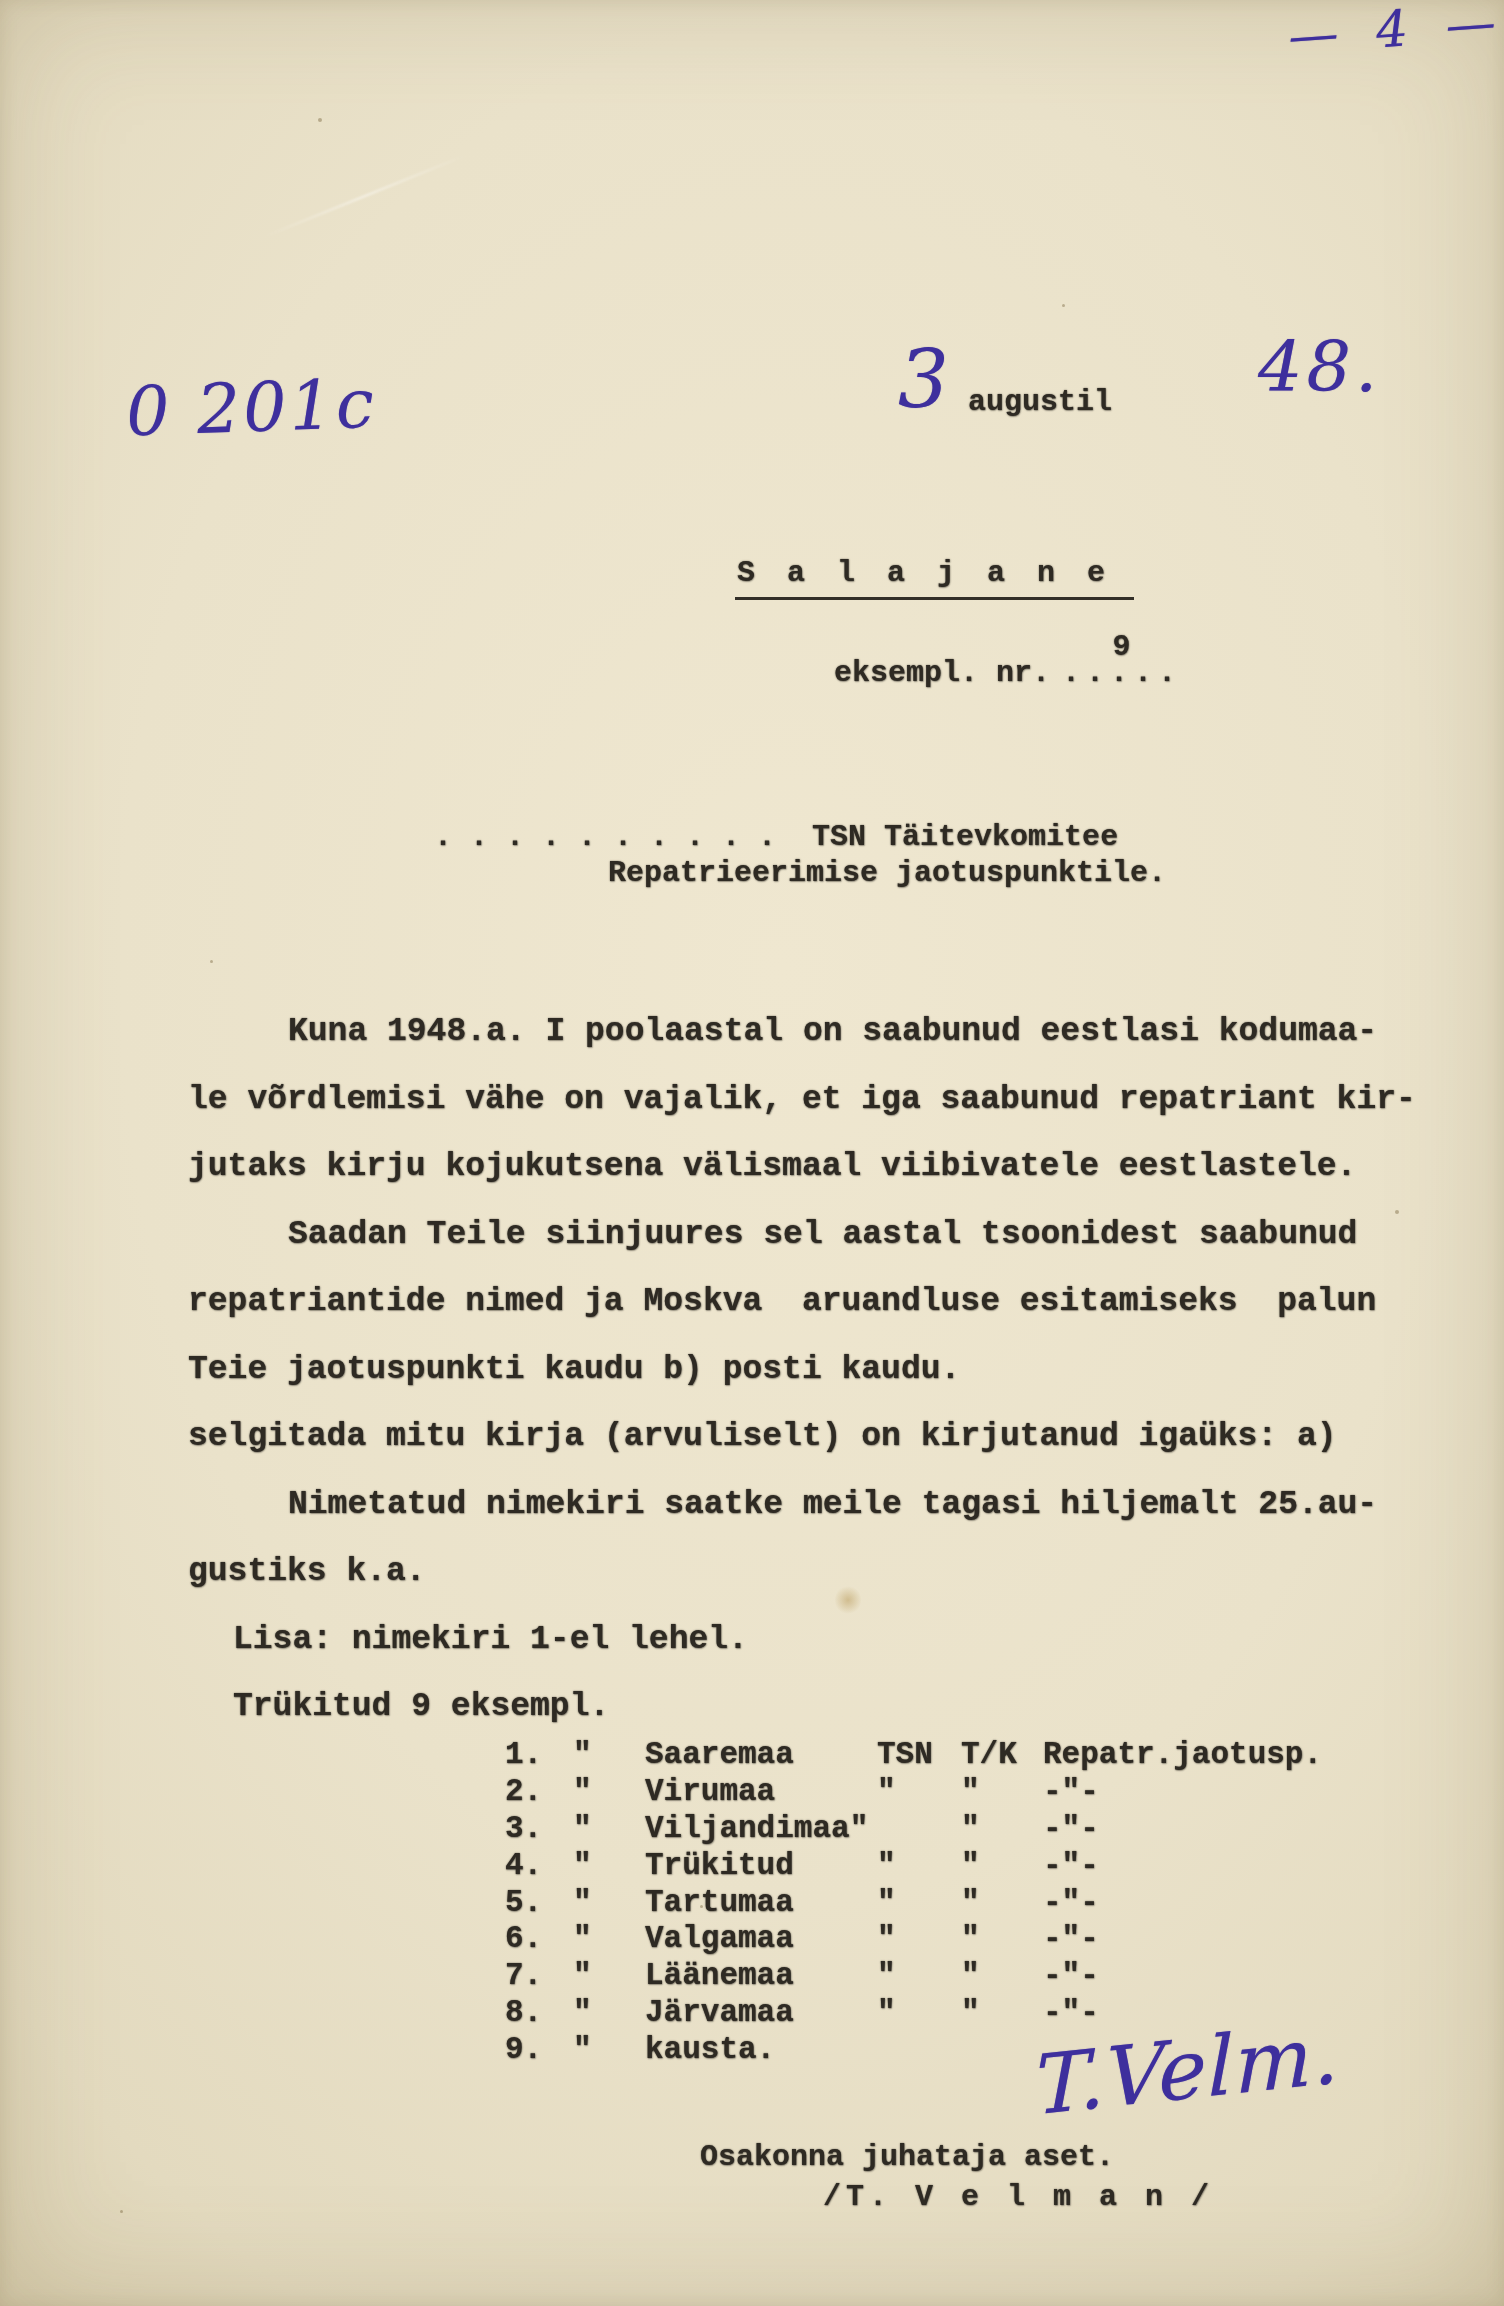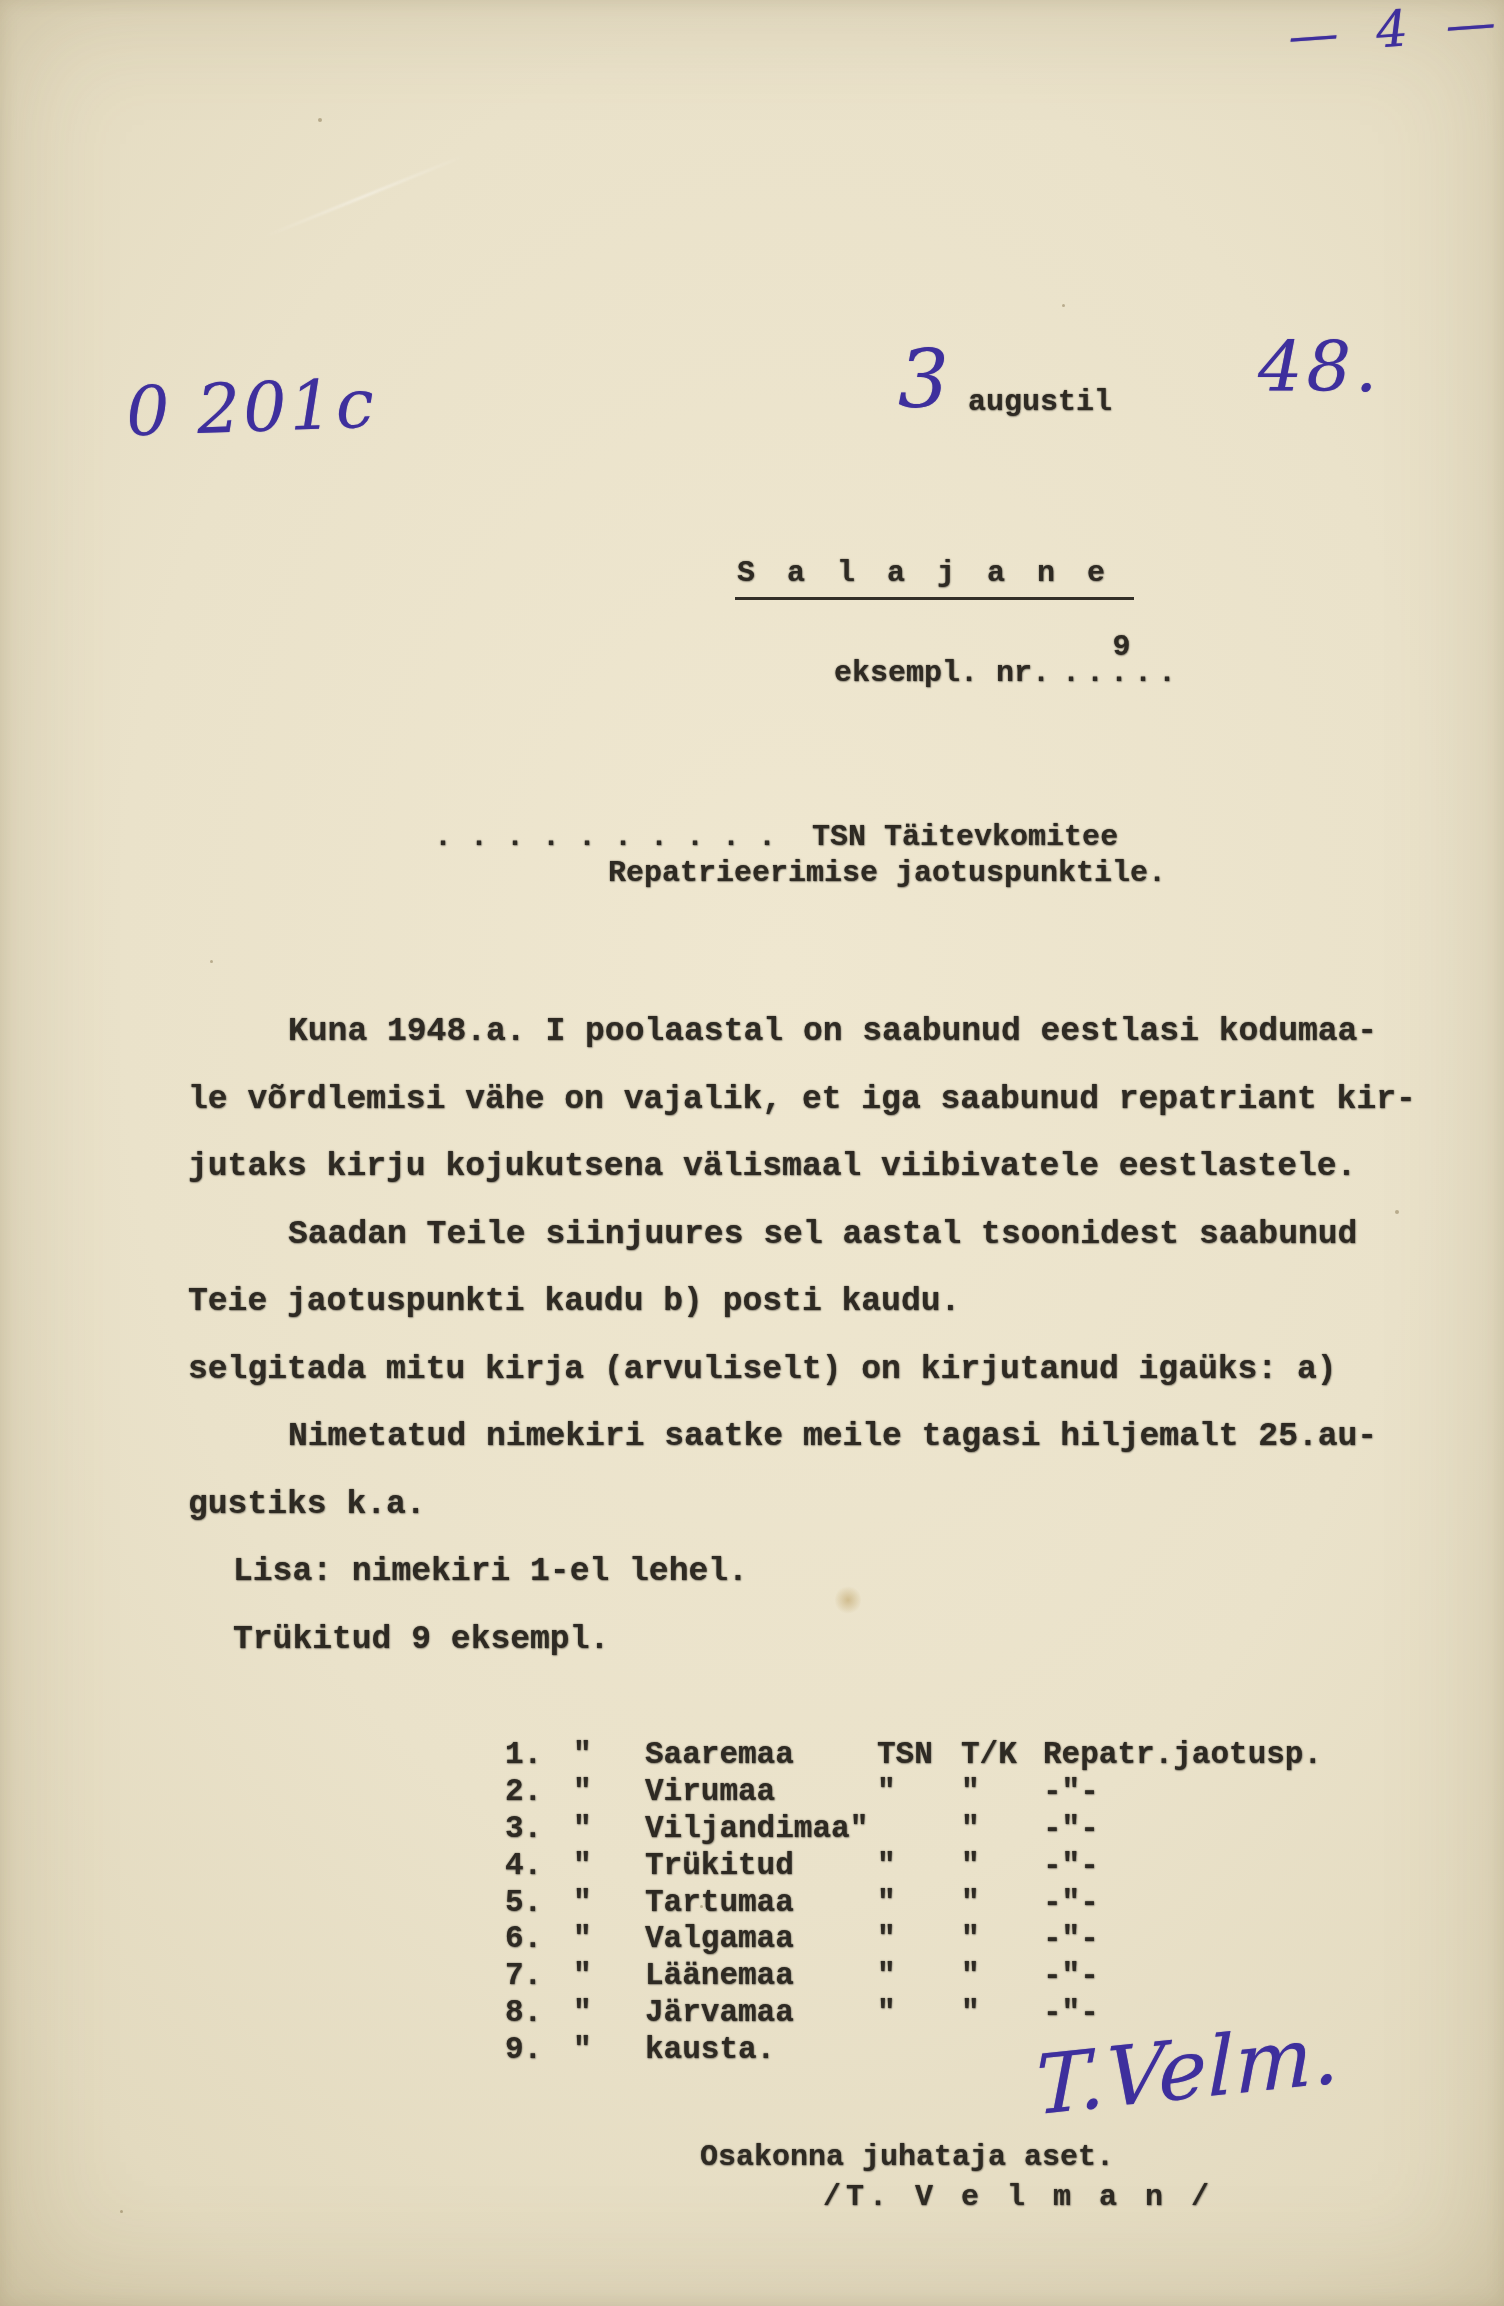--- a/index.html
+++ b/index.html
@@ -81,20 +81,21 @@
   <div class="typed" style="left:362px;top:786px;">
     <span>. . . . . . . . . .</span><span style="margin-left:36px;">TSN Täitevkomitee</span>
   </div>
   <div class="typed" style="left:608px;top:856px;">Repatrieerimise jaotuspunktile.</div>
 
   <div class="body-block">
     <div class="typed body-line ind" style="position:static;">Kuna 1948.a. I poolaastal on saabunud eestlasi kodumaa-</div>
     <div class="typed body-line" style="position:static;">le võrdlemisi vähe on vajalik, et iga saabunud repatriant kir-</div>
     <div class="typed body-line" style="position:static;">jutaks kirju kojukutsena välismaal viibivatele eestlastele.</div>
     <div class="typed body-line ind" style="position:static;font-family:Liberation Mono, monospace;">Saadan Teile siinjuures sel aastal tsoonidest saabunud</div>
+    <div class="typed body-line" style="position:static;">repatriantide nimed ja Moskva  aruandluse esitamiseks  palun</div>
     <div class="typed body-line" style="position:static;">Teie jaotuspunkti kaudu b) posti kaudu.</div>
     <div class="typed body-line" style="position:static;">selgitada mitu kirja (arvuliselt) on kirjutanud igaüks: a)</div>
     <div class="typed body-line ind" style="position:static;">Nimetatud nimekiri saatke meile tagasi hiljemalt 25.au-</div>
     <div class="typed body-line" style="position:static;">gustiks k.a.</div>
     <div class="typed body-line ind2" style="position:static;">Lisa: nimekiri 1-el lehel.</div>
     <div class="typed body-line ind2" style="position:static;">Trükitud 9 eksempl.</div>
   </div>
 
   <div class="dist-block">
     <div class="typed drow" style="position:static;">

